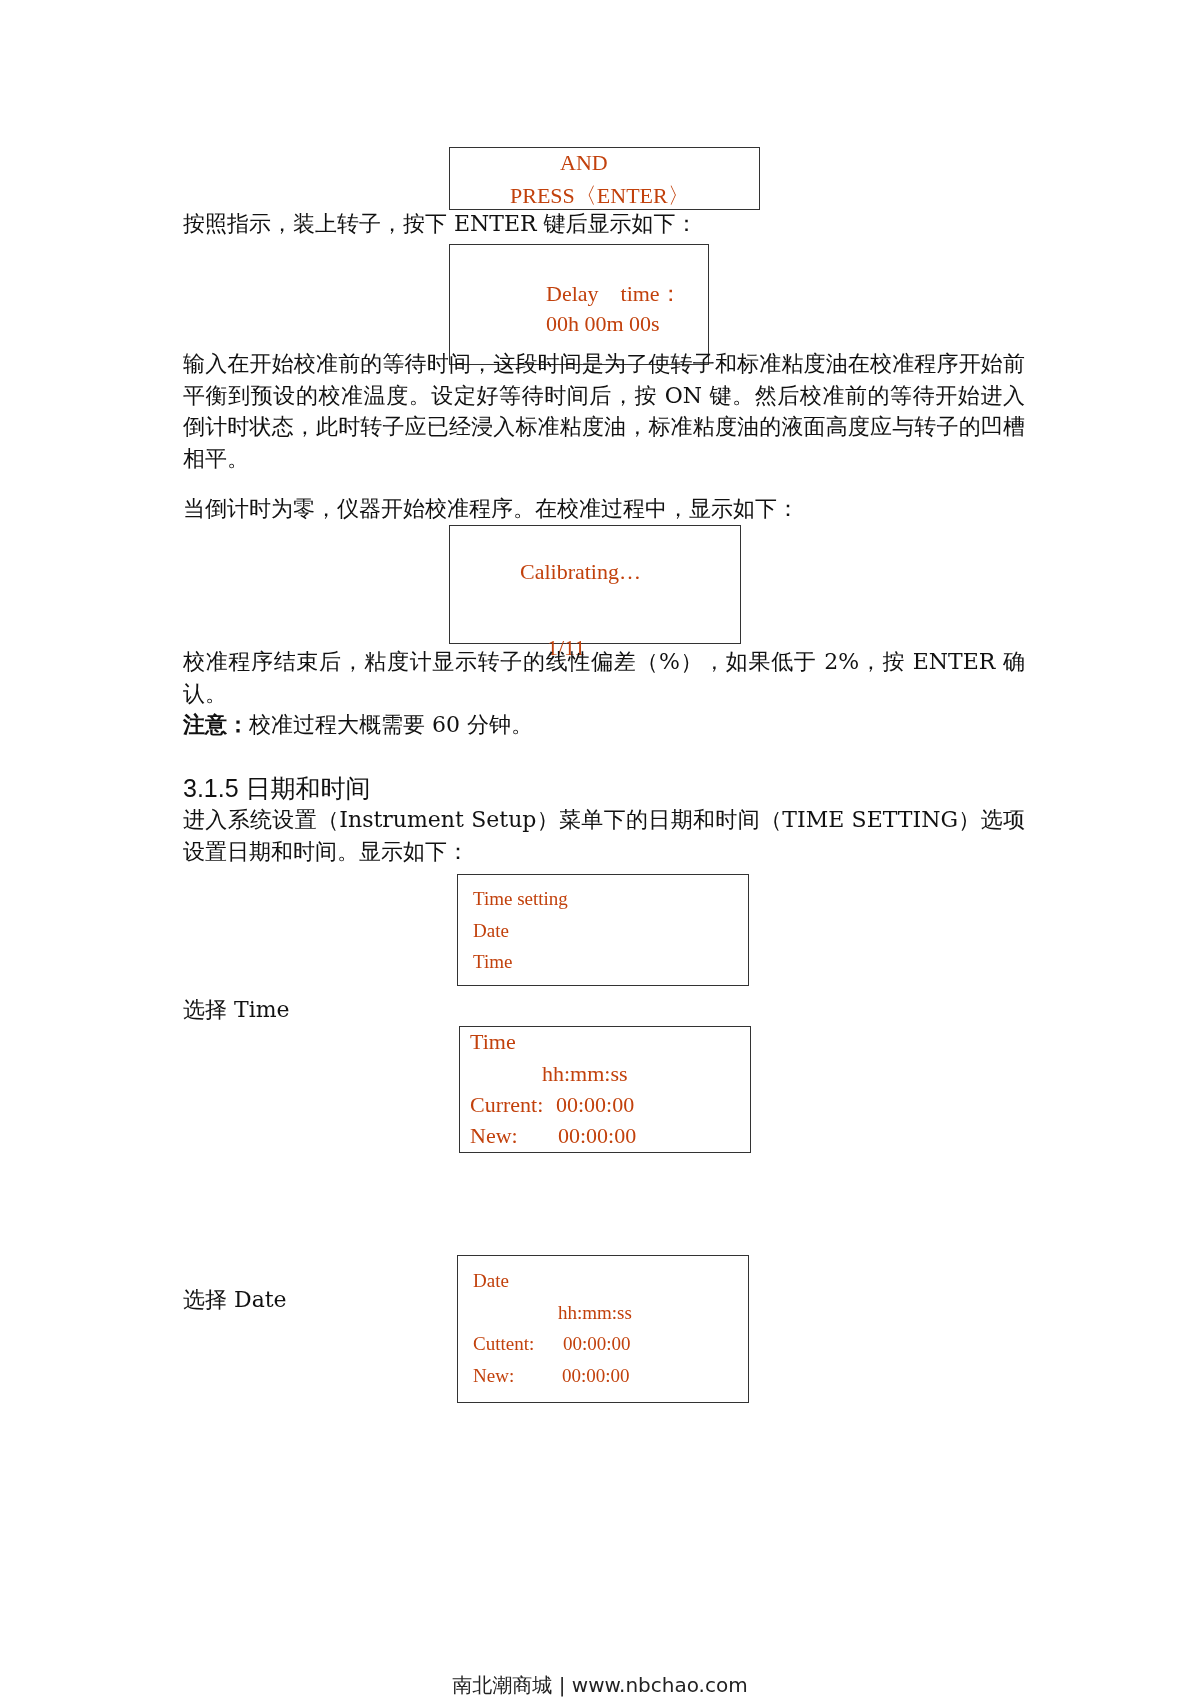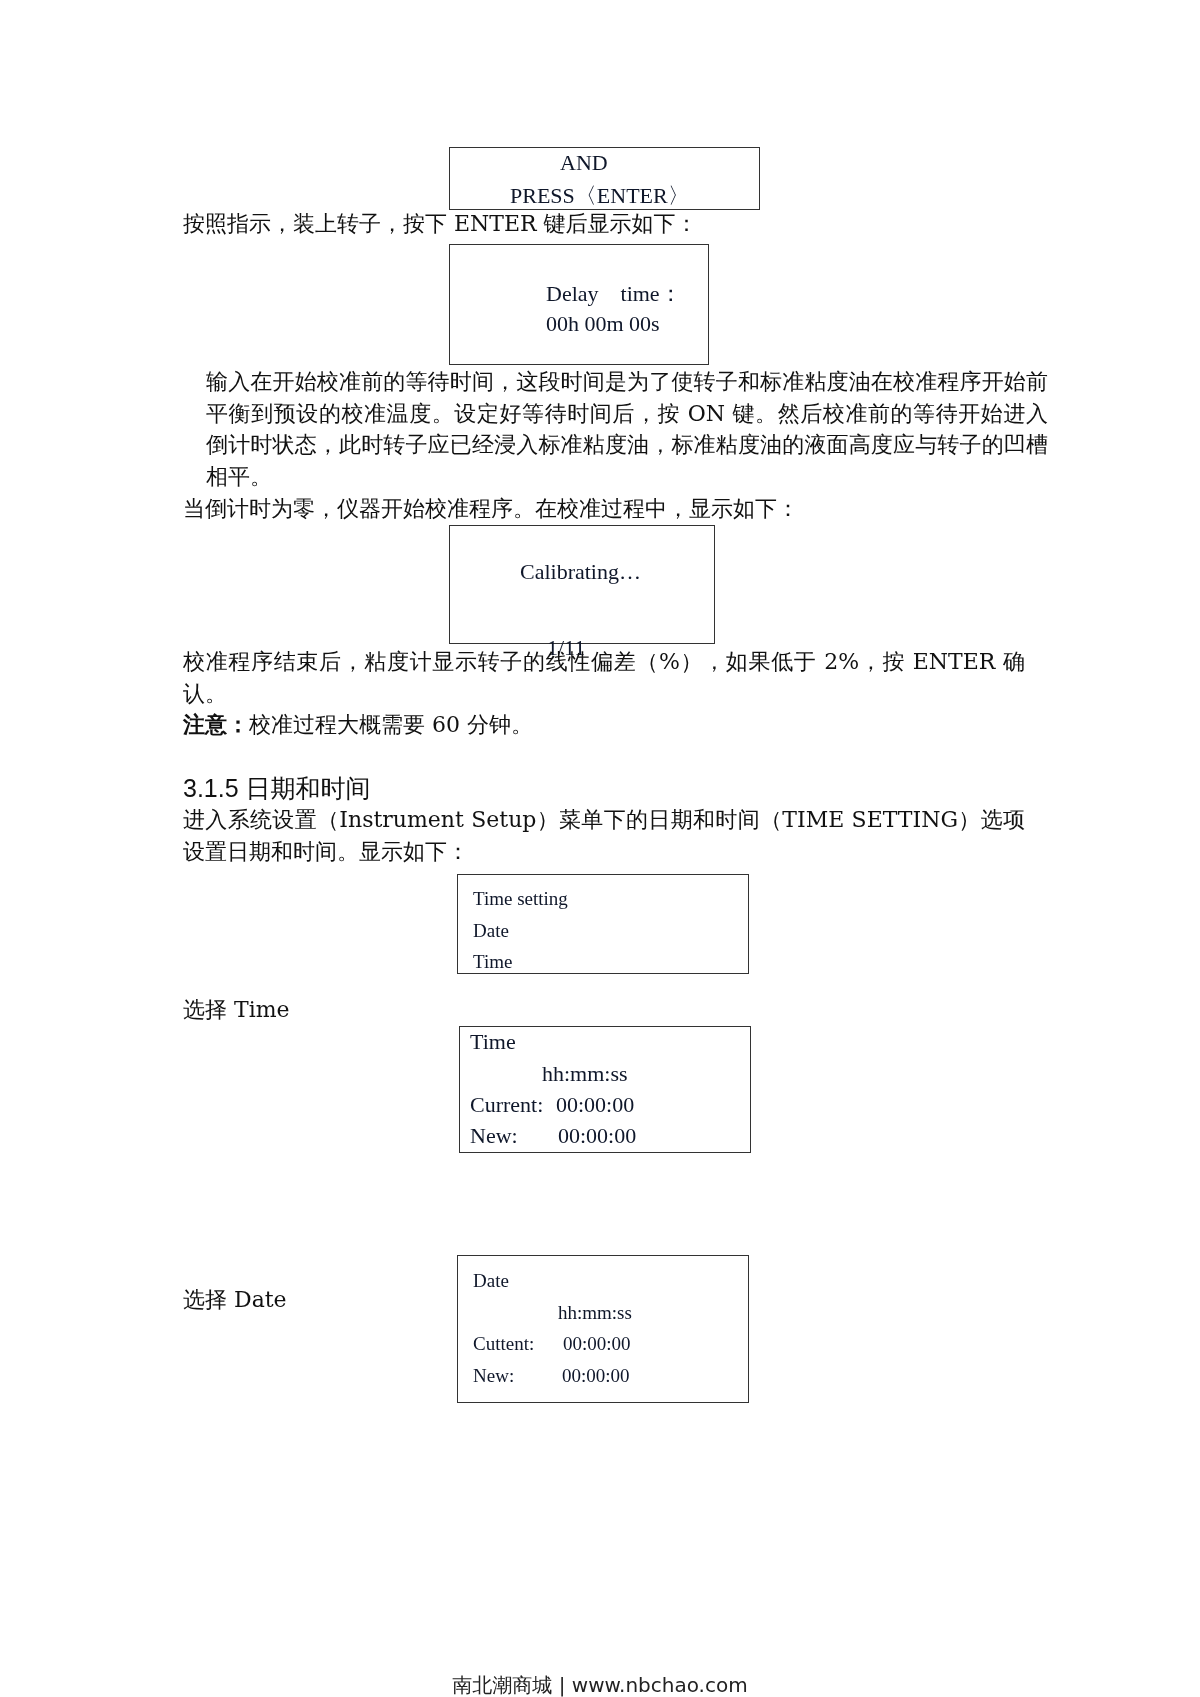--- a/index.html
+++ b/index.html
@@ -1,21 +1,21 @@
 <!DOCTYPE html>
 <html><head>
 <meta charset="utf-8">
 <style>
   html, body { margin:0; padding:0; background:#ffffff; }
   body { width:1200px; height:1697px; position:relative; overflow:hidden;
          font-family:"DejaVu Serif","Liberation Serif",serif; color:#111; }
   .line { position:absolute; left:183px; font-size:22px; line-height:31px; white-space:nowrap; }
   .para { position:absolute; left:183px; width:842px; font-size:22px; line-height:31.5px; text-align:justify; text-align-last:left; }
   .box { position:absolute; border:1.5px solid #333; box-sizing:border-box; background:#fff; }
-  .lcd { font-family:"Liberation Serif","DejaVu Serif",serif; color:#0f172a; }
+  .lcd { font-family:"Liberation Serif","DejaVu Serif",serif; color:#c2410c; }
   .lcd-line { position:absolute; white-space:pre; }
   .big { font-size:22px; }
   .small { font-size:19px; }
   .heading { font-family:"Liberation Sans","DejaVu Sans",sans-serif; font-size:25px; }
   .bold { font-weight:bold; }
   .footer { position:absolute; left:0; width:1200px; top:1672px; text-align:center;
             font-family:"DejaVu Sans","Liberation Sans",sans-serif; font-size:20px; color:#222; }
 </style>
 </head>
 <body>
@@ -25,40 +25,40 @@
   <span class="lcd-line big" style="left:60px; top:33px;">PRESS〈ENTER〉</span>
 </div>
 
 <div class="line" style="top:208px;">按照指示，装上转子，按下 ENTER 键后显示如下：</div>
 
 <div class="box lcd" style="left:449px; top:244px; width:260px; height:121px;">
   <span class="lcd-line big" style="left:96px; top:34px;">Delay    time：</span>
   <span class="lcd-line big" style="left:96px; top:66px;">00h 00m 00s</span>
 </div>
 
-<div class="para" style="top:366px;margin-left:23px;">输入在开始校准前的等待时间，这段时间是为了使转子和标准粘度油在校准程序开始前平衡到预设的校准温度。设定好等待时间后，按 ON 键。然后校准前的等待开始进入倒计时状态，此时转子应已经浸入标准粘度油，标准粘度油的液面高度应与转子的凹槽相平。</div>
+<div class="para" style="top:348px;">输入在开始校准前的等待时间，这段时间是为了使转子和标准粘度油在校准程序开始前平衡到预设的校准温度。设定好等待时间后，按 ON 键。然后校准前的等待开始进入倒计时状态，此时转子应已经浸入标准粘度油，标准粘度油的液面高度应与转子的凹槽相平。</div>
 
 <div class="line" style="top:493px;">当倒计时为零，仪器开始校准程序。在校准过程中，显示如下：</div>
 
-<div class="box lcd" style="left:449px; top:525px; width:266px; height:119px;">
+<div class="box lcd" style="left:449px; top:525px; width:292px; height:119px;">
   <span class="lcd-line big" style="left:70px; top:33px;">Calibrating…</span>
   <span class="lcd-line big" style="left:97px; top:65px;margin-top:44px;">1/11</span>
 </div>
 
 <div class="para" style="top:646px;">校准程序结束后，粘度计显示转子的线性偏差（%），如果低于 2%，按 ENTER 确认。</div>
 
 <div class="line" style="top:709px;">
   <span class="bold">注意：</span><span>校准过程大概需要 60 分钟。</span>
 </div>
 
 <div class="line heading" style="top:773px;">3.1.5 日期和时间</div>
 
 <div class="para" style="top:804px;">进入系统设置（Instrument Setup）菜单下的日期和时间（TIME SETTING）选项设置日期和时间。显示如下：</div>
 
-<div class="box lcd" style="left:457px; top:874px; width:292px; height:100px;">
+<div class="box lcd" style="left:457px; top:874px; width:292px; height:112px;">
   <span class="lcd-line small" style="left:15px; top:13px;">Time setting</span>
   <span class="lcd-line small" style="left:15px; top:45px;">Date</span>
   <span class="lcd-line small" style="left:15px; top:76px;">Time</span>
 </div>
 
 <div class="line" style="top:994px;">选择 Time</div>
 
 <div class="box lcd" style="left:459px; top:1026px; width:292px; height:127px;">
   <span class="lcd-line big" style="left:10px; top:2px;">Time</span>
   <span class="lcd-line big" style="left:82px; top:34px;">hh:mm:ss</span>

